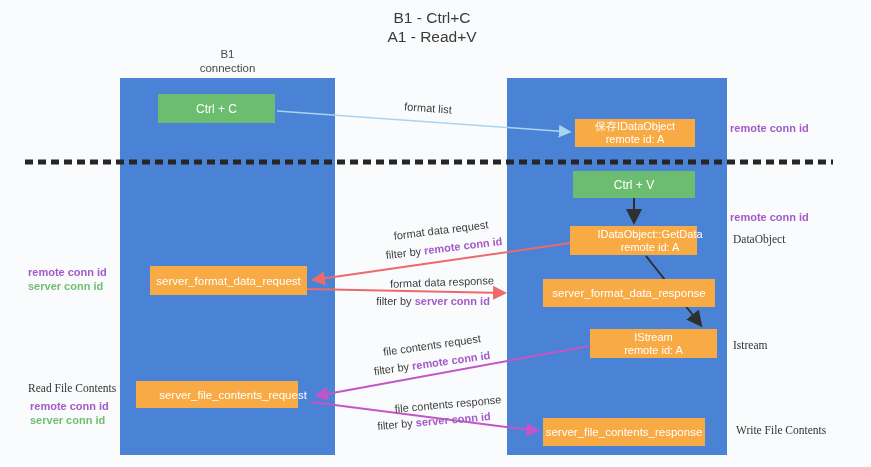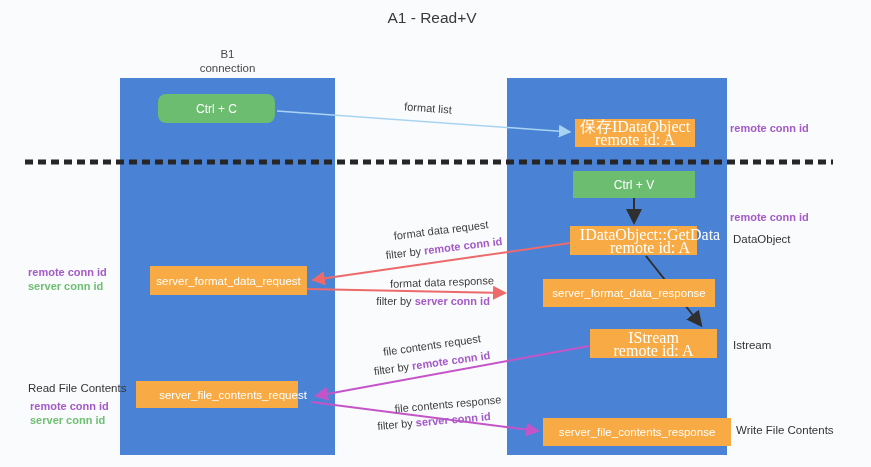--- a/index.html
+++ b/index.html
@@ -28,52 +28,53 @@
   .lane-header-left  { left: 120px; width: 215px; }
   .lane-header-right { left: 507px; width: 220px; margin-top: 44px; }
 
   .box {
     position: absolute; display: flex; flex-direction: column;
     align-items: center; justify-content: center;
     color: #fff; text-align: center; z-index: 3;
   }
   .green  { background: #6dbd71; font-size: 12px; }
   .orange { background: #f8ab45; }
-  .two-line { font-size: 16px; line-height: 13px; font-family: Liberation Serif, serif; }
+  .two-line { font-size: 11px; line-height: 13px; }
   .one-line { font-size: 11.5px; }
 
-  .box-ctrl-c   { left: 158px; top: 94px;  width: 117px; height: 29px; border-radius: 8px; }
+  .box-ctrl-c   { left: 158px; top: 94px;  width: 117px; height: 29px; }
   .box-save     { left: 575px; top: 119px; width: 120px; height: 28px; }
   .box-ctrl-v   { left: 573px; top: 171px; width: 122px; height: 27px; }
   .box-getdata  { left: 570px; top: 226px; width: 127px; height: 29px; padding-left: 33px; }
   .box-freq     { left: 150px; top: 266px; width: 157px; height: 29px; }
   .box-fresp    { left: 511px; top: 279px; width: 172px; height: 28px; margin-left: 32px; }
   .box-istream  { left: 590px; top: 329px; width: 127px; height: 29px; }
   .box-fcreq    { left: 136px; top: 381px; width: 162px; height: 27px; padding-left: 32px; }
-  .box-fcresp   { left: 543px; top: 418px; width: 188px; height: 28px; }
+  .box-fcresp   { left: 543px; top: 418px; width: 162px; height: 28px; }
 
   svg.overlay { position: absolute; left: 0; top: 0; z-index: 2; }
 
   .side-label { position: absolute; font-size: 11px; white-space: nowrap; z-index: 4; }
   .purple-b { color: #a45bc8; font-weight: bold; }
   .green-b  { color: #6fbf72; font-weight: bold; }
-  .black-l  { color: #333; font-size: 11.5px; font-weight: normal; }
+  .black-l  { color: #333; font-size: 11.5px; font-weight: normal; font-family: Liberation Serif, serif; }
 
   .arrow-label {
     position: absolute; font-size: 11px; color: #3d3d3d; white-space: nowrap;
     transform: translate(-50%,-50%); z-index: 4;
   }
   .arrow-label .purple-b, .arrow-label .green-b { font-size: 11px; }
 </style>
 </head>
 <body>
 
 <div class="canvas">
 
   <div class="title">
+    <div>B1 - Ctrl+C</div>
     <div>A1 - Read+V</div>
   </div>
 
   <div class="lane-header lane-header-left">
     <div>B1</div>
     <div>connection</div>
   </div>
   <div class="lane-header lane-header-right">
     <div>A1</div>
     <div>remote</div>

